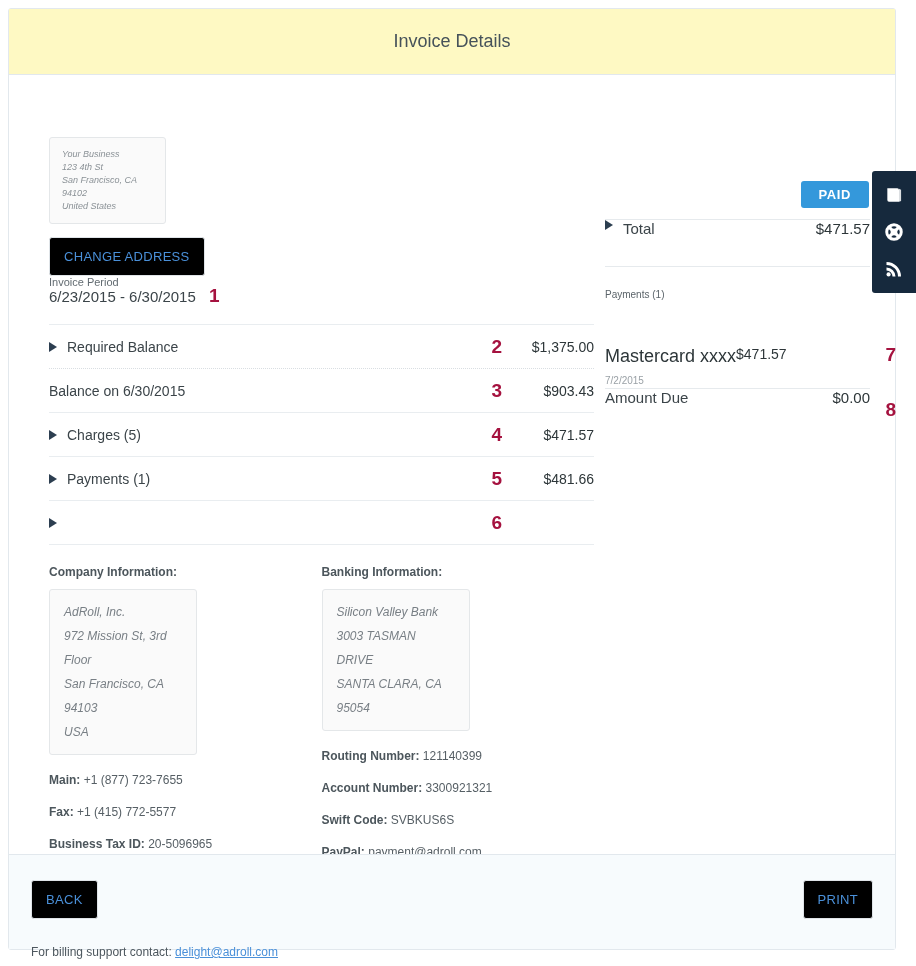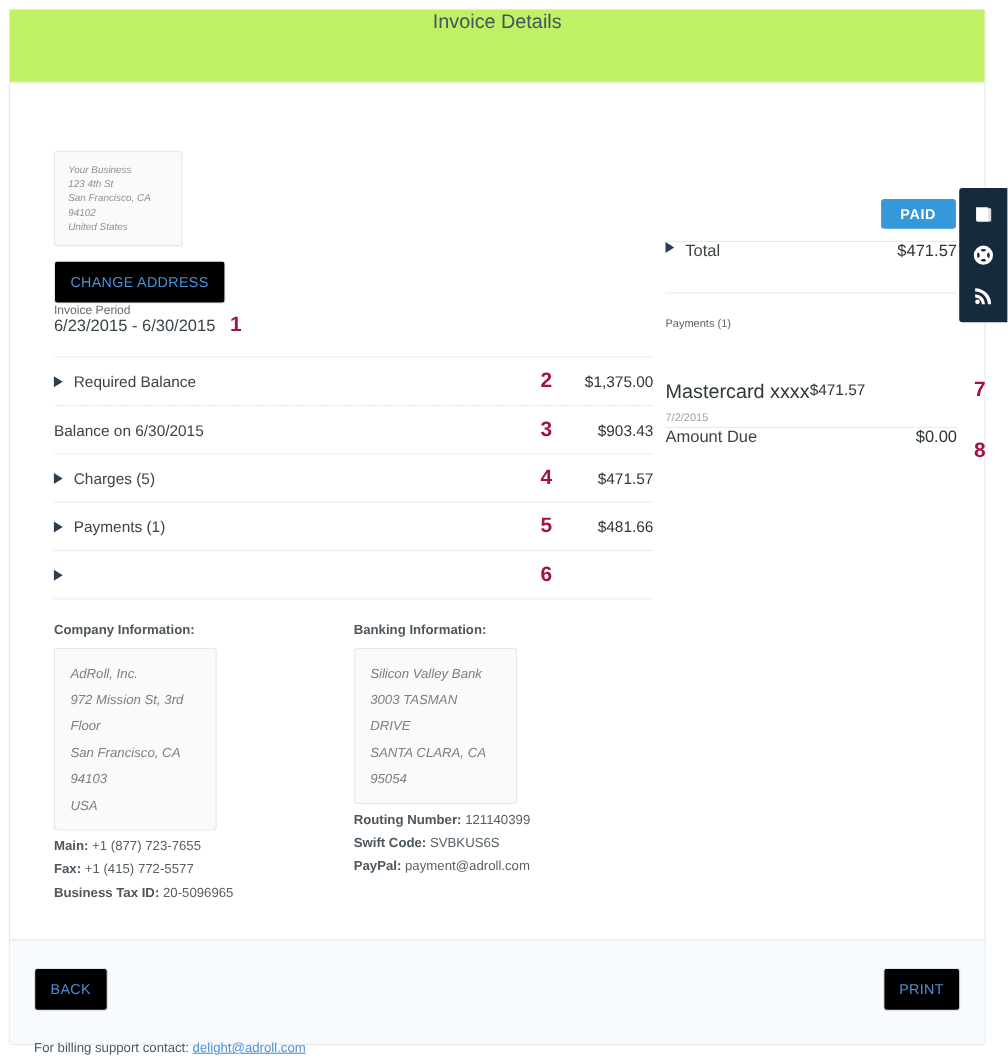--- a/index.html
+++ b/index.html
@@ -16,23 +16,23 @@
   .card {
     position: absolute;
     left: 8px; top: 8px;
     width: 888px; height: 942px;
     border: 1px solid #e2e8ed;
     border-radius: 3px;
     background: #fff;
   }
   .card-header {
     height: 66px;
-    background: #bef264;
+    background: #fef9c3;
     border-bottom: 1px solid #e2e8ed;
-    display: flex; align-items: flex-start; justify-content: center;
+    display: flex; align-items: center; justify-content: center;
   }
   .card-title { font-size: 18px; color: #46525a; font-weight: 400; }
 
   .card-body { position: relative; height: 779px; padding: 0; }
 
   .card-footer {
     height: 95px;
     background: #f7fbfd;
     border-top: 1px solid #e2e8ed;
     position: relative;
@@ -103,21 +103,21 @@
     color: #a5123f;
     font-weight: bold;
     font-size: 19px;
   }
   .mark.inrow { right: 92px; }
 
   
   .info-wrap { display: flex; margin-top: 20px; }
   .info-col { width: 285px; }
   .info-head { font-size: 12px; font-weight: bold; color: #4c565c; margin-bottom: 10px; }
-  .kv { font-size: 12px; margin-top: 7px; color: #565f65; }
+  .kv { font-size: 12px; margin-top: 18px; color: #565f65; }
   .kv b { color: #4c565c; }
 
   
   .r-rule { border-top: 1px solid #e6eaed; }
   .r-row {
     position: relative;
     display: flex; align-items: flex-start;
     height: 46px; font-size: 15px;
   }
   .r-row .tri { border-left-color: #2c3e50; }
@@ -252,20 +252,24 @@
           <div class="info-col">
             <div class="info-head">Banking Information:</div>
             <div class="addr-box wide">
               <div>Silicon Valley Bank</div>
               <div>3003 TASMAN DRIVE</div>
               <div>SANTA CLARA, CA 95054</div>
             </div>
             <div class="kv">
               <b>Routing Number:</b>
               <span>121140399</span>
+            </div>
+            <div class="kv">
+              <b>Account Number:</b>
+              <span>3300921321</span>
             </div>
             <div class="kv">
               <b>Swift Code:</b>
               <span>SVBKUS6S</span>
             </div>
             <div class="kv">
               <b>PayPal:</b>
               <span>payment@adroll.com</span>
             </div>
           </div>

